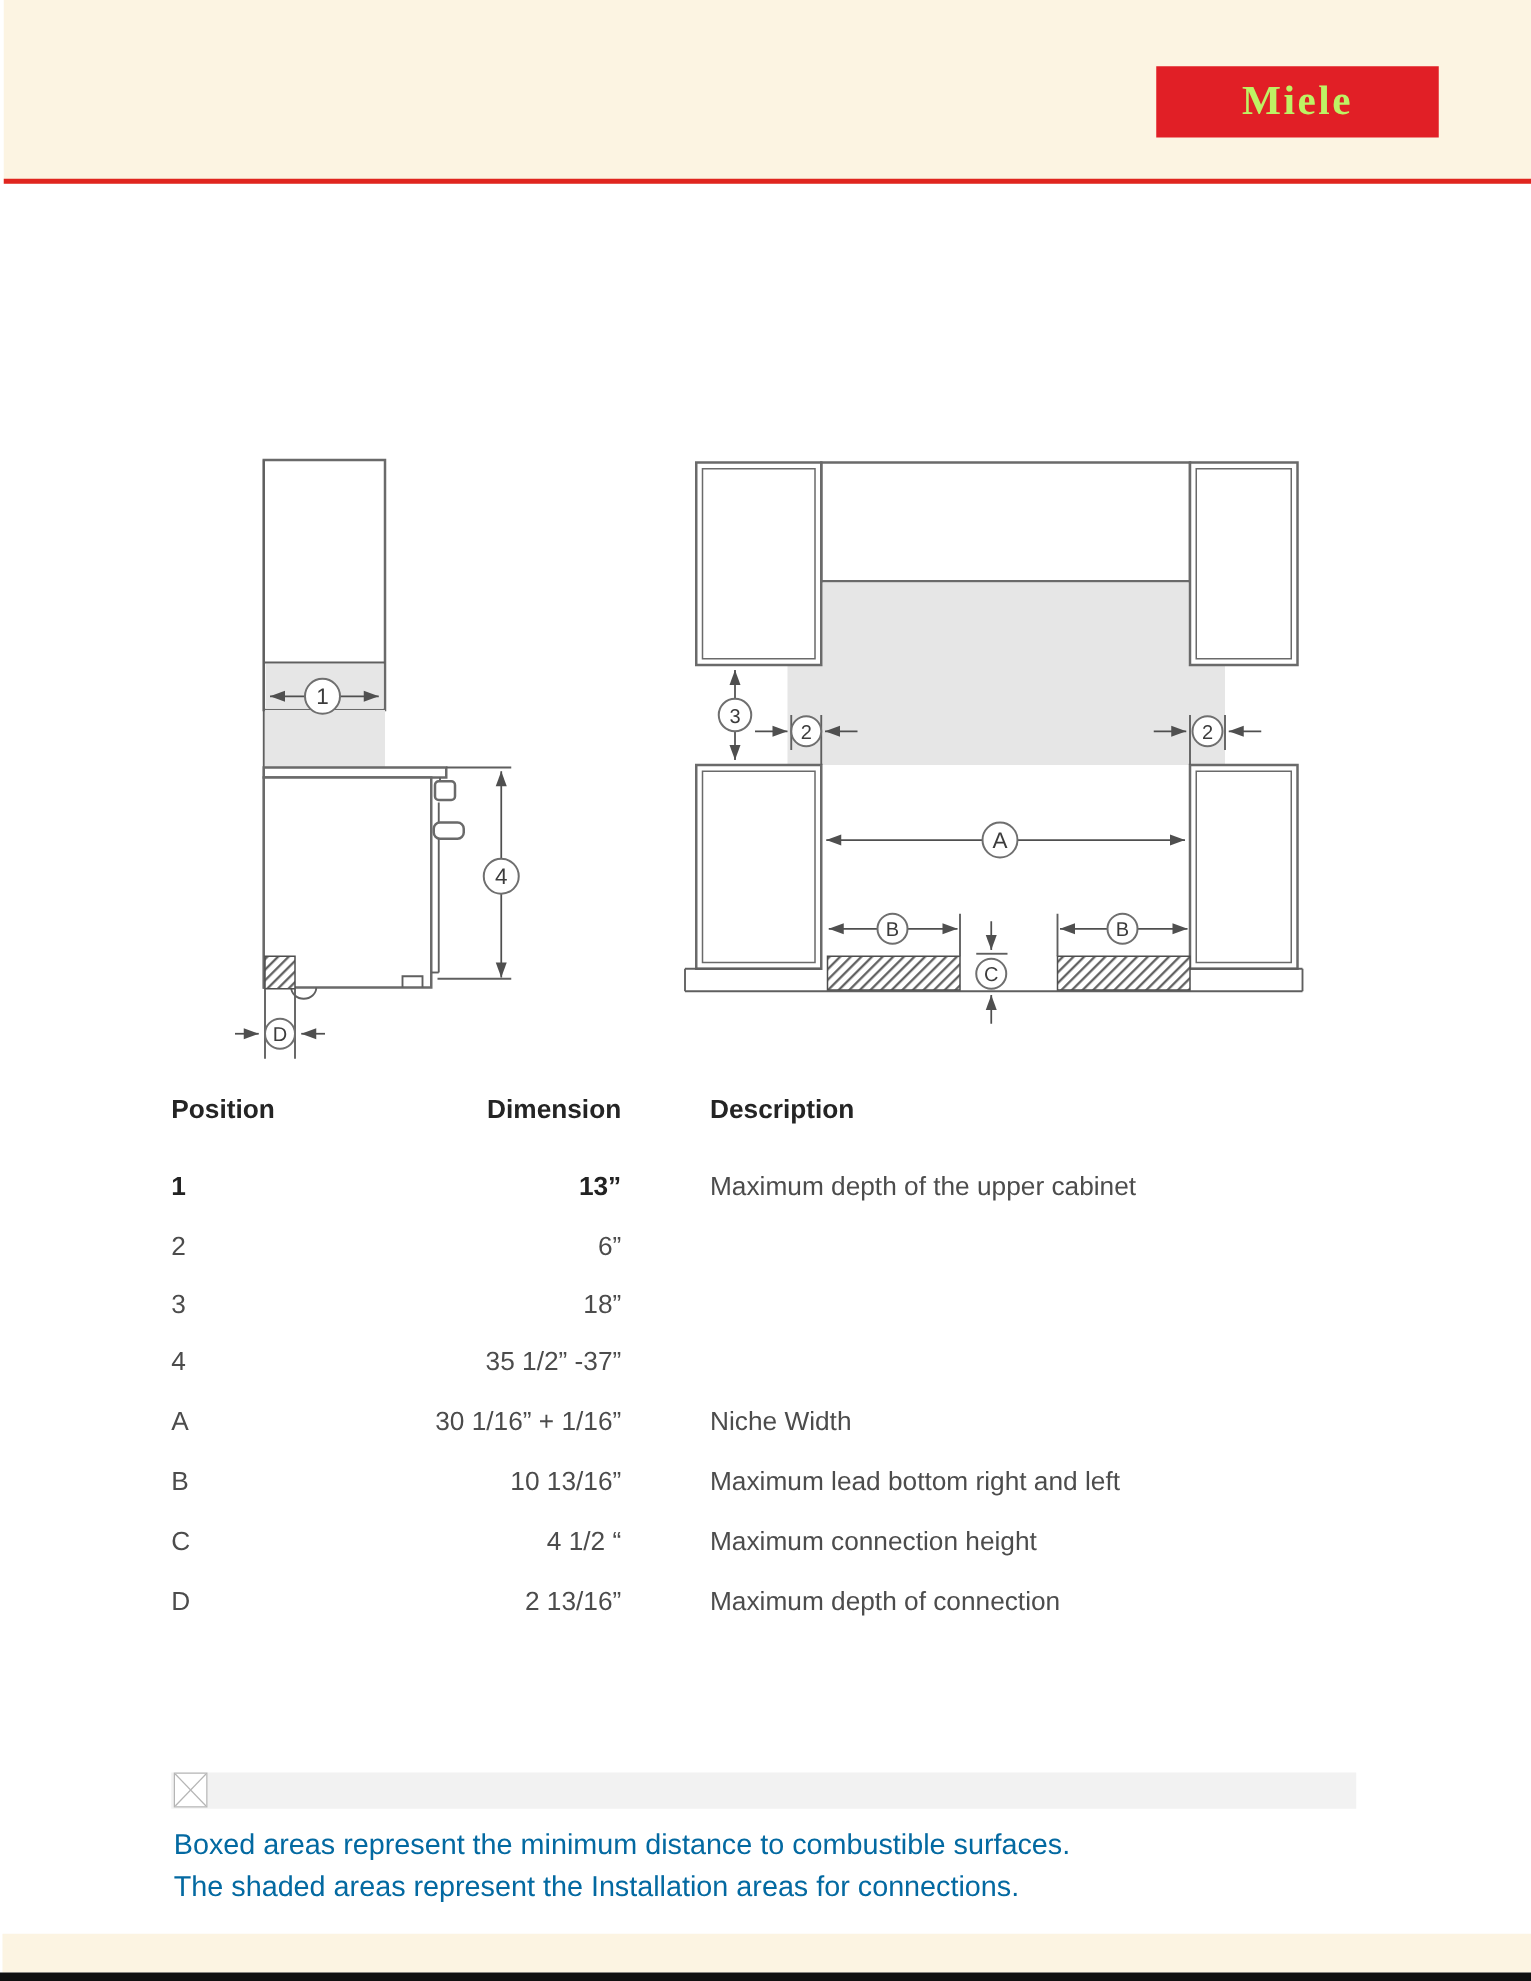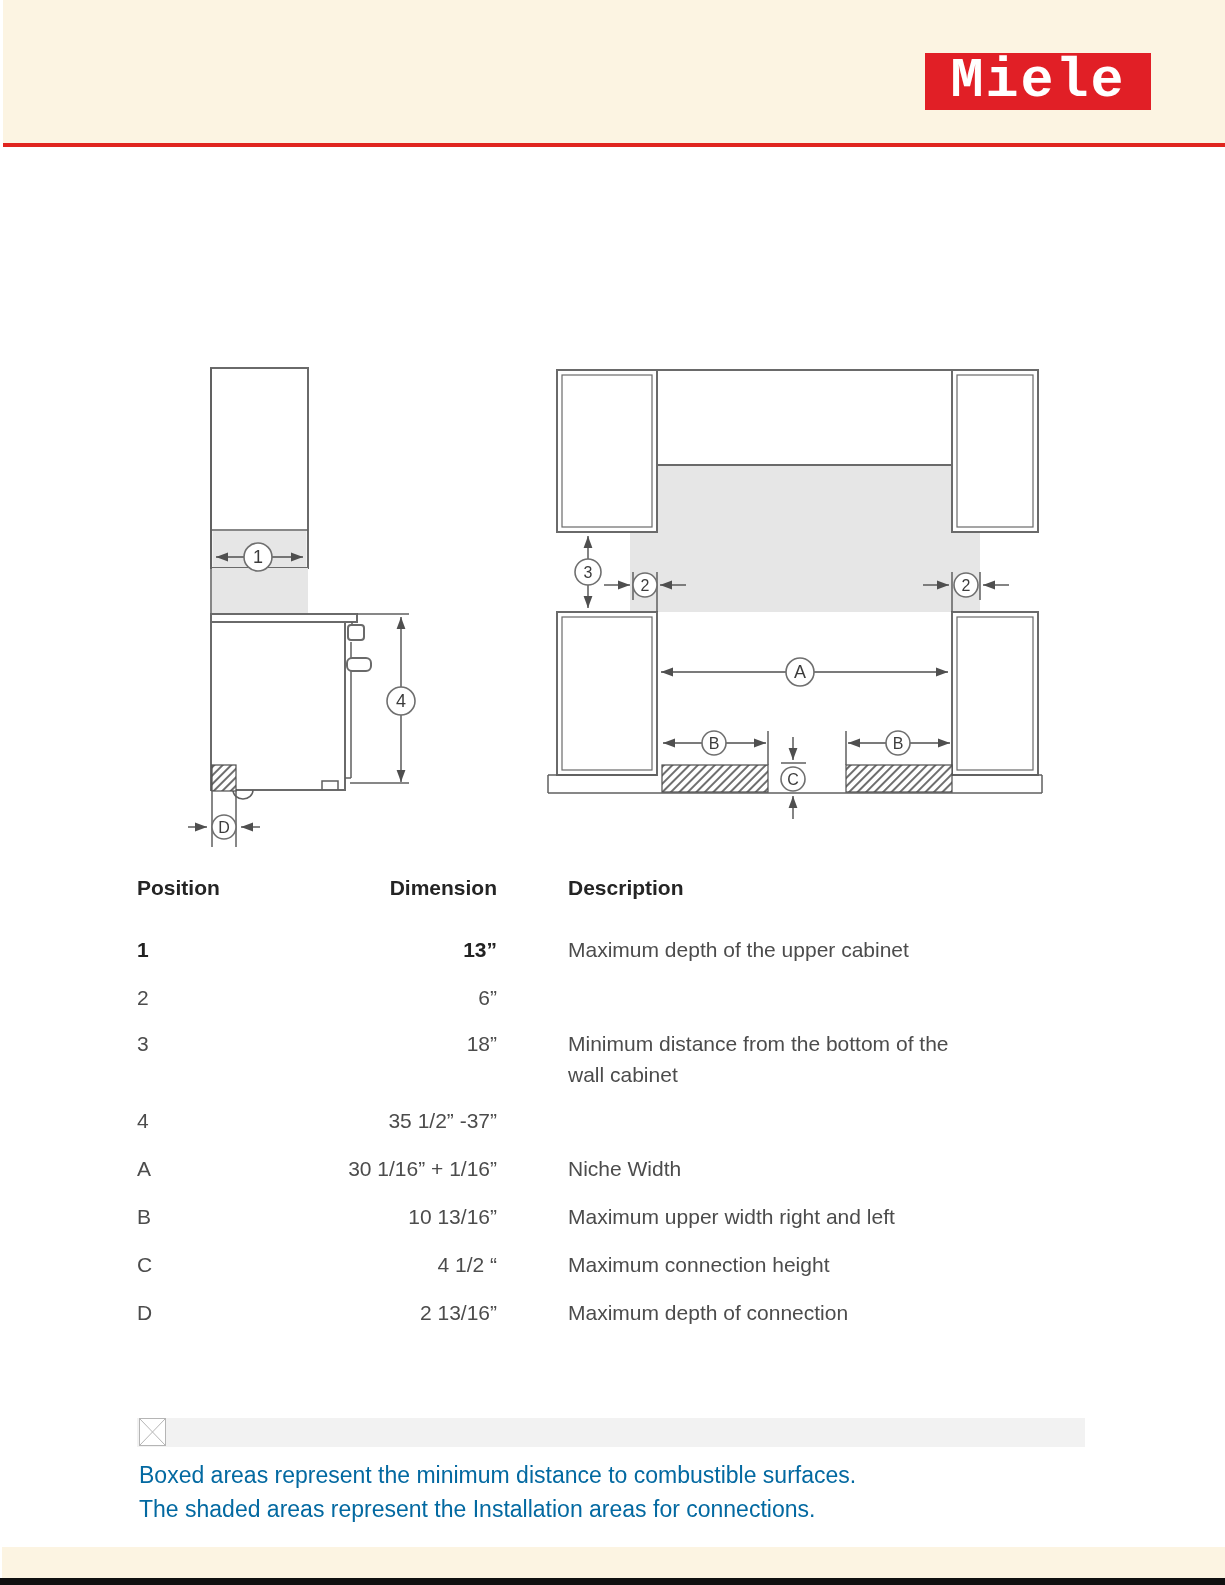--- a/index.html
+++ b/index.html
@@ -4,22 +4,22 @@
 <style>
   html,body{margin:0;padding:0;background:#fff;}
   .page{position:relative;width:1225px;height:1585px;background:#ffffff;overflow:hidden;
         font-family:"Liberation Sans", sans-serif;}
 
   
   .header{position:absolute;top:0;left:3px;right:0;height:143px;background:#FCF4E2;
           border-bottom:4px solid #E0251F;}
   .logo{position:absolute;left:922px;top:53px;width:226px;height:57px;background:#E11F26;
         display:flex;align-items:center;justify-content:center;}
-  .logo span{color:#ffffff;font-family:Liberation Mono, monospace;font-weight:bold;
-             font-size:55px;letter-spacing:2px;}
+  .logo span{color:#bef264;font-family:Liberation Serif, serif;font-weight:bold;
+             font-size:33px;letter-spacing:2px;}
 
   
   .diagrams{position:absolute;top:350px;left:0;width:1225px;height:510px;}
   .diagrams svg{display:block;}
   .dline{stroke:#5f5f5f;stroke-width:1.5;fill:none;}
   .dthick{stroke:#6a6a6a;stroke-width:2;fill:#ffffff;}
   .dinner{stroke:#6a6a6a;stroke-width:1.2;fill:none;}
   .shade{fill:#E6E6E6;stroke:none;}
   .hatchbox{fill:url(#hatch);stroke:#4d4d4d;stroke-width:1.2;}
   .dimline{stroke:#4f4f4f;stroke-width:1.4;fill:none;}
@@ -235,36 +235,34 @@
       <div class="dim">13”</div>
       <div class="desc">Maximum depth of the upper cabinet</div>
     </div>
     <div class="trow m2">
       <div class="pos">2</div>
       <div class="dim">6”</div>
     </div>
     <div class="trow m2">
       <div class="pos">3</div>
       <div class="dim">18”</div>
-      <div class="desc">Minimum distance from the bottom of the
-wall cabinet</div>
     </div>
     <div class="trow">
       <div class="pos">4</div>
       <div class="dim">35 1/2” -37”</div>
     </div>
     <div class="trow">
       <div class="pos">A</div>
       <div class="dim">30 1/16” + 1/16”</div>
       <div class="desc">Niche Width</div>
     </div>
     <div class="trow">
       <div class="pos">B</div>
       <div class="dim">10 13/16”</div>
-      <div class="desc">Maximum upper width right and left</div>
+      <div class="desc">Maximum lead bottom right and left</div>
     </div>
     <div class="trow">
       <div class="pos">C</div>
       <div class="dim">4 1/2 “</div>
       <div class="desc">Maximum connection height</div>
     </div>
     <div class="trow">
       <div class="pos">D</div>
       <div class="dim">2 13/16”</div>
       <div class="desc">Maximum depth of connection</div>

